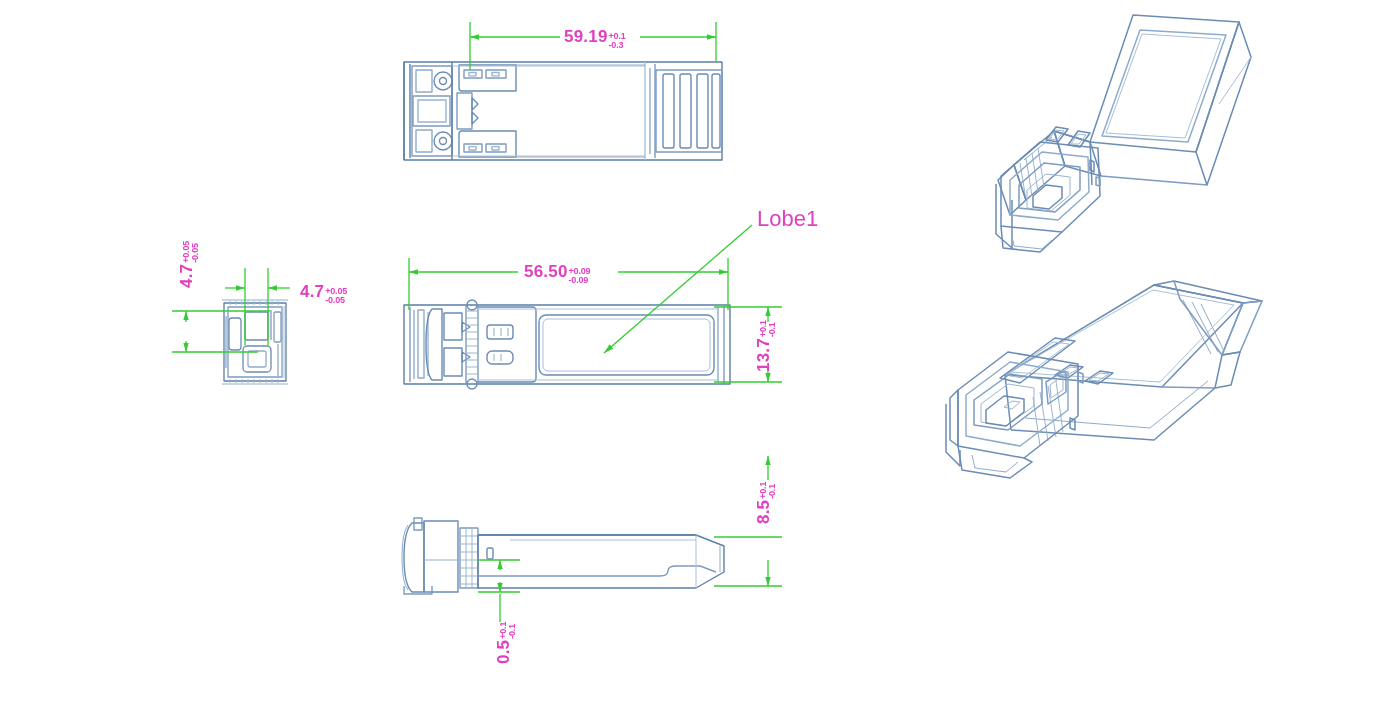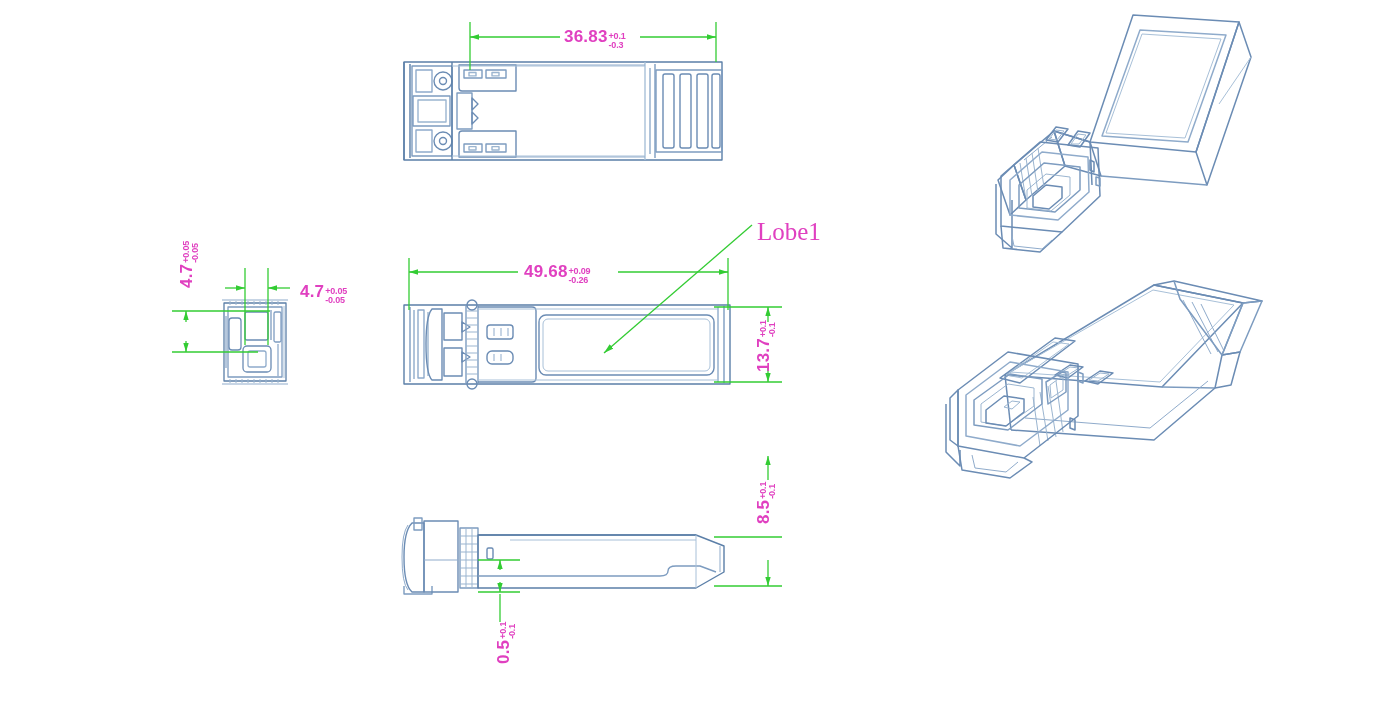--- a/index.html
+++ b/index.html
@@ -33,25 +33,24 @@
     font-weight: bold;
     line-height: 1.02;
     vertical-align: 30%;
     margin-left: 1px;
     letter-spacing: -0.2px;
   }
   .rot90  { transform: rotate(-90deg); transform-origin: left top; }
   .lobel {
     position: absolute;
     color: #e040c0;
-    font-family: Liberation Serif, serif;
-    font-size: 25px;
+    font-family: Liberation Sans, sans-serif;
+    font-size: 22px;
     white-space: nowrap;
     user-select: none;
-    margin-top: 12px;
   }
 </style>
 </head>
 <body>
 
 <div id="sheet">
 
   <svg width="1400" height="702" viewBox="0 0 1400 702">
     <defs>
       <marker id="arrR" markerWidth="10" markerHeight="8" refX="9" refY="4" orient="auto" markerUnits="userSpaceOnUse">
@@ -356,30 +355,30 @@
       <path d="M972,455 L975,468 L1006,472 L1018,462" stroke="#8fabcb" stroke-width="1"></path>
 
       <path d="M1070,418 L1075,420 L1075,430 L1070,428 Z" stroke="#6b8cb4"></path>
       <path d="M1078,372 L1083,374 L1083,383 L1078,381 Z" stroke="#7d9cc0"></path>
 
       <path d="M1004,407 L1012,401 L1020,402 L1012,409 Z" stroke="#9bb5d0" stroke-width="1"></path>
     </g>
   </svg>
 
   <div class="dimtext" style="left:564px; top:28px;">
-    <span class="dimval">36.83</span><span class="toler">
+    <span class="dimval">59.19</span><span class="toler">
         <span>+0.1</span>
         <span>-0.3</span>
       </span>
   </div>
 
   <div class="dimtext" style="left:524px; top:263px;">
-    <span class="dimval">49.68</span><span class="toler">
+    <span class="dimval">56.50</span><span class="toler">
         <span>+0.09</span>
-        <span>-0.26</span>
+        <span>-0.09</span>
       </span>
   </div>
 
   <div class="dimtext rot90" style="left:178px; top:288px;">
     <span class="dimval">4.7</span><span class="toler">
         <span>+0.05</span>
         <span>-0.05</span>
       </span>
   </div>
 

